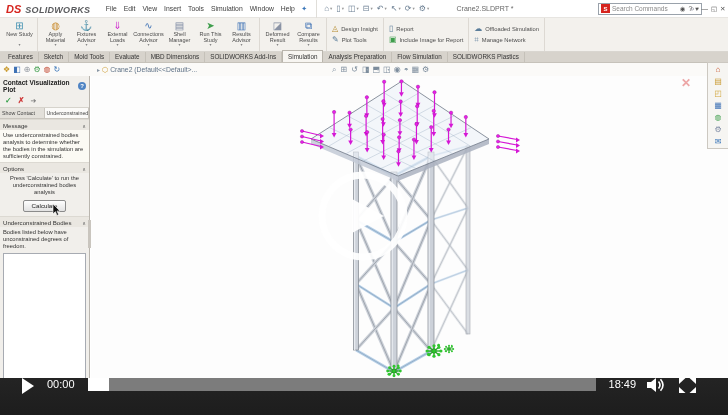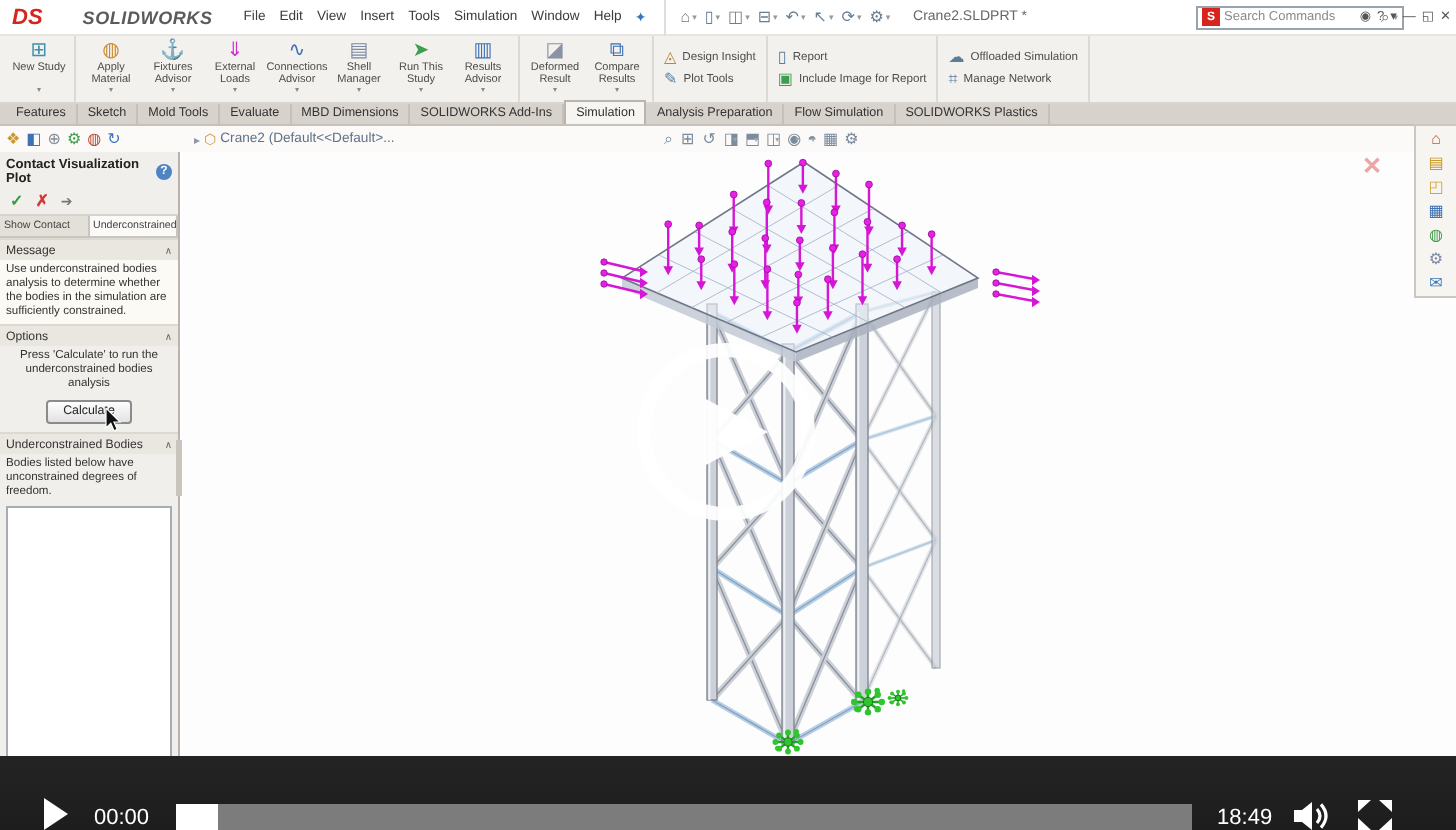--- a/index.html
+++ b/index.html
@@ -3,21 +3,21 @@
 <meta charset="utf-8">
 <style>
   html,body{margin:0;padding:0;background:#e9e9e9;}
   *{box-sizing:border-box;}
   .stage{position:relative;width:728px;height:415px;background:#fff;overflow:hidden;
          font-family:"Liberation Sans",sans-serif;-webkit-font-smoothing:antialiased;}
 
   
   .titlebar{position:absolute;left:0;top:0;width:100%;height:18px;background:#fff;
             border-bottom:1px solid #e7e5e1;display:flex;align-items:center;z-index:5;}
-  .logo{display:flex;align-items:baseline;gap:20px;padding:0 8px 0 6px;}
+  .logo{display:flex;align-items:baseline;gap:4px;padding:0 8px 0 6px;}
   .logo .ds{color:#d6241e;font-weight:bold;font-style:italic;font-size:11px;}
   .logo .sw{color:#5a5b5e;font-weight:bold;font-style:italic;font-size:9px;letter-spacing:.3px;}
   .menubar{display:flex;font-size:6.8px;color:#3c3c3c;margin-left:4px;}
   .menu-item{padding:0 3.5px;line-height:18px;white-space:nowrap;}
   .pin{font-size:7px;color:#3a76b9;padding:0 3px;}
   .qat{display:flex;align-items:center;margin-left:6px;border-left:1px solid #e0ded9;padding-left:5px;}
   .qat-item{display:flex;align-items:center;font-size:8px;color:#6a7e92;padding:0 2px;line-height:18px;}
   .qat-item .dd{font-size:4.5px;color:#999;margin-left:1px;}
   .doc-title{position:absolute;left:380px;width:210px;text-align:center;font-size:7px;color:#666;
              top:0;line-height:18px;white-space:nowrap;overflow:hidden;}
@@ -94,21 +94,21 @@
   .confirm-ok{position:absolute;left:573px;top:-14px;color:#a9d48b;font-size:13px;font-weight:bold;}
   .confirm-cancel{position:absolute;left:590px;top:0px;color:#eda6a6;font-size:12px;font-weight:bold;}
 
   
   .taskstrip{position:absolute;right:0;top:62px;width:21px;background:#f6f5f2;border:1px solid #ccc8c1;
              border-right:none;display:flex;flex-direction:column;align-items:center;padding:1px 0;gap:1px;z-index:6;}
   .ts-item{font-size:8px;line-height:11px;}
 
   
   .player{position:absolute;left:0;bottom:0;width:100%;height:37px;
-          background:linear-gradient(#242424,#1d1d1d);display:flex;align-items:flex-end;z-index:10;}
+          background:linear-gradient(#242424,#1d1d1d);display:flex;align-items:flex-start;z-index:10;}
   .pb-play{margin-left:22px;width:0;height:0;border-left:12px solid #fff;
            border-top:8px solid transparent;border-bottom:8px solid transparent;flex:none;}
   .pb-time{color:#fff;font-size:11px;margin-left:13px;flex:none;}
   .pb-track{margin-left:13px;width:508px;height:13px;background:#7c7c7c;position:relative;flex:none;}
   .pb-played{position:absolute;left:0;top:0;bottom:0;background:#fff;}
   .pb-dur{color:#fff;font-size:11px;margin-left:13px;flex:none;}
   .pb-vol{margin-left:11px;flex:none;display:flex;}
   .pb-fs{margin-left:12px;flex:none;display:flex;}
 </style>
 </head>

